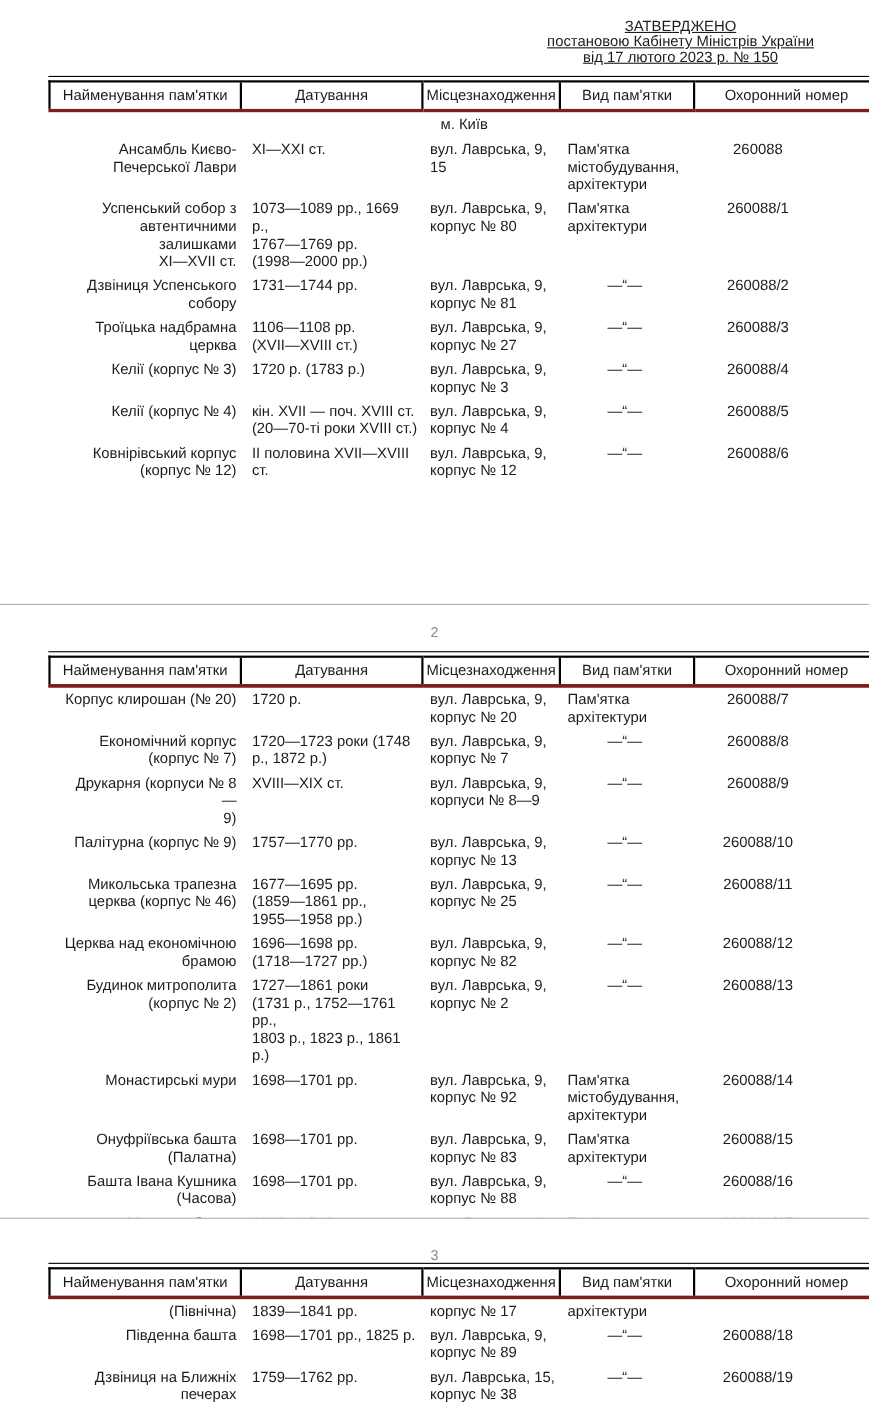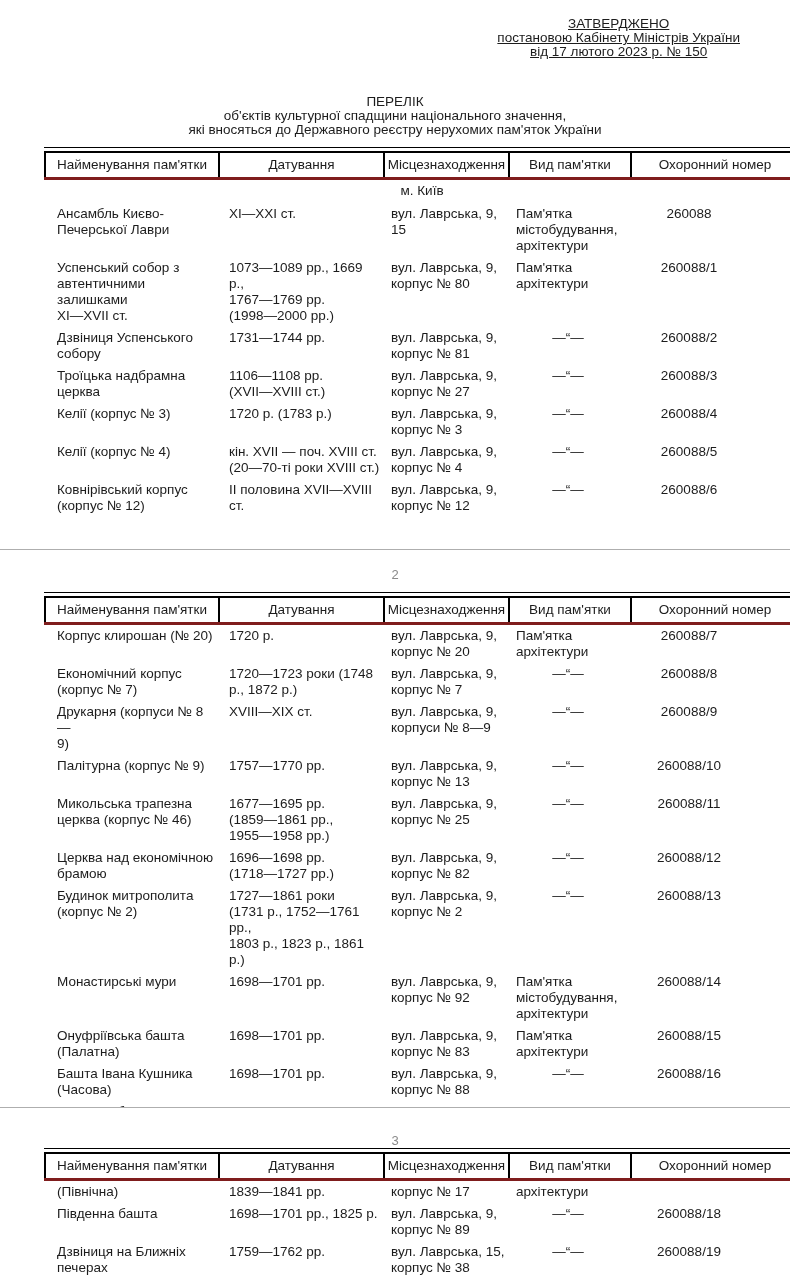--- a/index.html
+++ b/index.html
@@ -77,46 +77,41 @@
     line-height: 16px;
   }
   thead th:last-child { border-right: 2px solid #000; }
 
   tbody td {
     vertical-align: top;
     padding: 3px 4px 3px 0;
     line-height: 16px;
     white-space: pre-line;
   }
-  td.c-name { padding-left: 12px; }
+  td.c-name { padding-left: 12px; text-align: right; }
   td.c-dating { padding-left: 10px; }
   td.c-loc { padding-left: 7px; margin-left: 24px; }
   td.c-type { padding-left: 7px; margin-top: 24px; }
   td.c-type.ditto { text-align: center; padding-left: 0; }
   td.c-num { text-align: center; padding-right: 52px; }
   td.section-cell {
     text-align: center;
     padding: 3px 0 4px 0;
   }
 </style>
 </head>
 <body>
 
 <div class="doc">
 
   <section class="page page-1">
     <div class="approval">
       <div>ЗАТВЕРДЖЕНО</div>
       <div>постановою Кабінету Міністрів України</div>
       <div>від 17 лютого 2023 р. № 150</div>
-    </div>
-    <div class="title-block">
-      <div>ПЕРЕЛІК</div>
-      <div>об'єктів культурної спадщини національного значення,</div>
-      <div>які вносяться до Державного реєстру нерухомих пам'яток України</div>
     </div>
     <div class="tablewrap">
       <table>
         <colgroup>
             <col class="w1">
             <col class="w2">
             <col class="w3">
             <col class="w4">
             <col class="w5">
           </colgroup>

